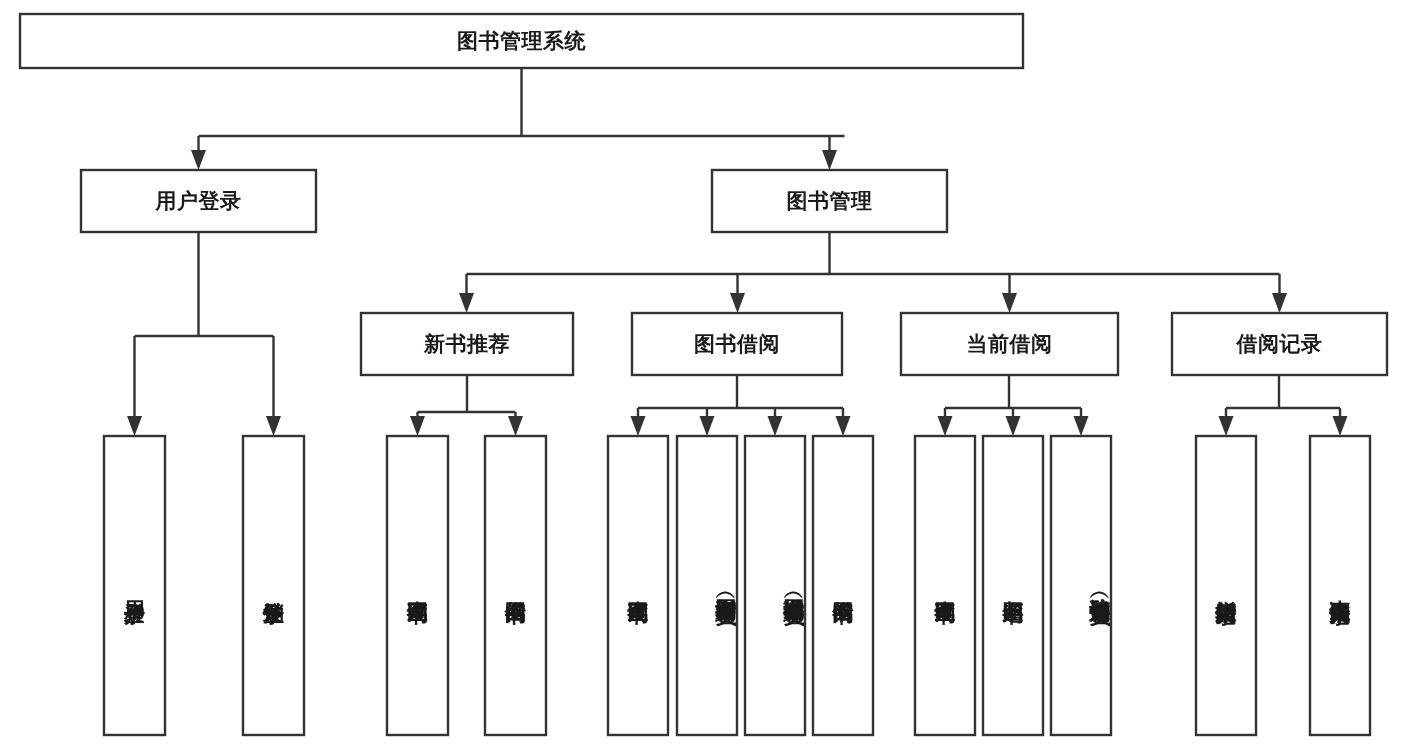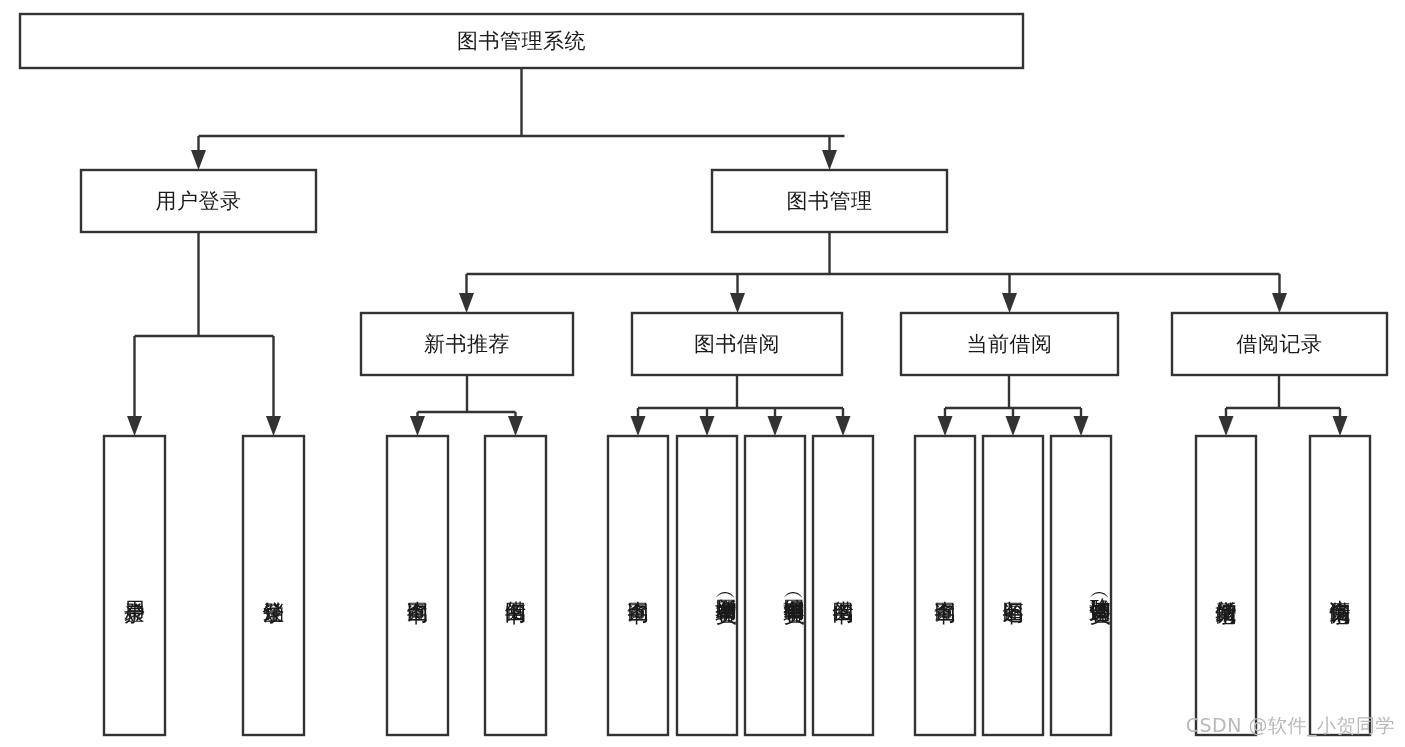--- a/index.html
+++ b/index.html
@@ -12,20 +12,21 @@
     font-family: "DejaVu Sans", "Liberation Sans", sans-serif;
     width: 1405px;
     height: 747px;
     overflow: hidden;
   }
   #diagram-root {
     position: relative;
     width: 1405px;
     height: 747px;
     background: #ffffff;
+    font-weight: bold;
   }
   svg#tree-svg {
     position: absolute;
     left: 0;
     top: 0;
     width: 1405px;
     height: 747px;
     display: block;
   }
   .node-box {
@@ -194,15 +195,14 @@
       <div class="leaf-label" style="left: 677px; top: 444px; width: 60px; height: 283px; align-items: flex-start;">新增图书（管理员）</div>
       <div class="leaf-label" style="left: 745px; top: 444px; width: 60px; height: 283px; align-items: flex-start;">编辑图书（管理员）</div>
       <div class="leaf-label" style="left: 813px; top: 444px; width: 60px; height: 283px; align-items: center;">借阅图书</div>
       <div class="leaf-label" style="left: 915px; top: 444px; width: 60px; height: 283px; align-items: center;">查询图书</div>
       <div class="leaf-label" style="left: 983px; top: 444px; width: 60px; height: 283px; align-items: center;">归还图书</div>
       <div class="leaf-label" style="left: 1051px; top: 444px; width: 60px; height: 283px; align-items: flex-start;">确认归还（管理员）</div>
       <div class="leaf-label" style="left: 1196px; top: 444px; width: 60px; height: 283px; align-items: center;">新增借阅记录</div>
       <div class="leaf-label" style="left: 1310px; top: 444px; width: 60px; height: 283px; align-items: center;">查询借阅记录</div>
     </div>
 
-  <div class="watermark">CSDN @软件_小贺同学</div>
 
 </div>
 
 </body></html>

